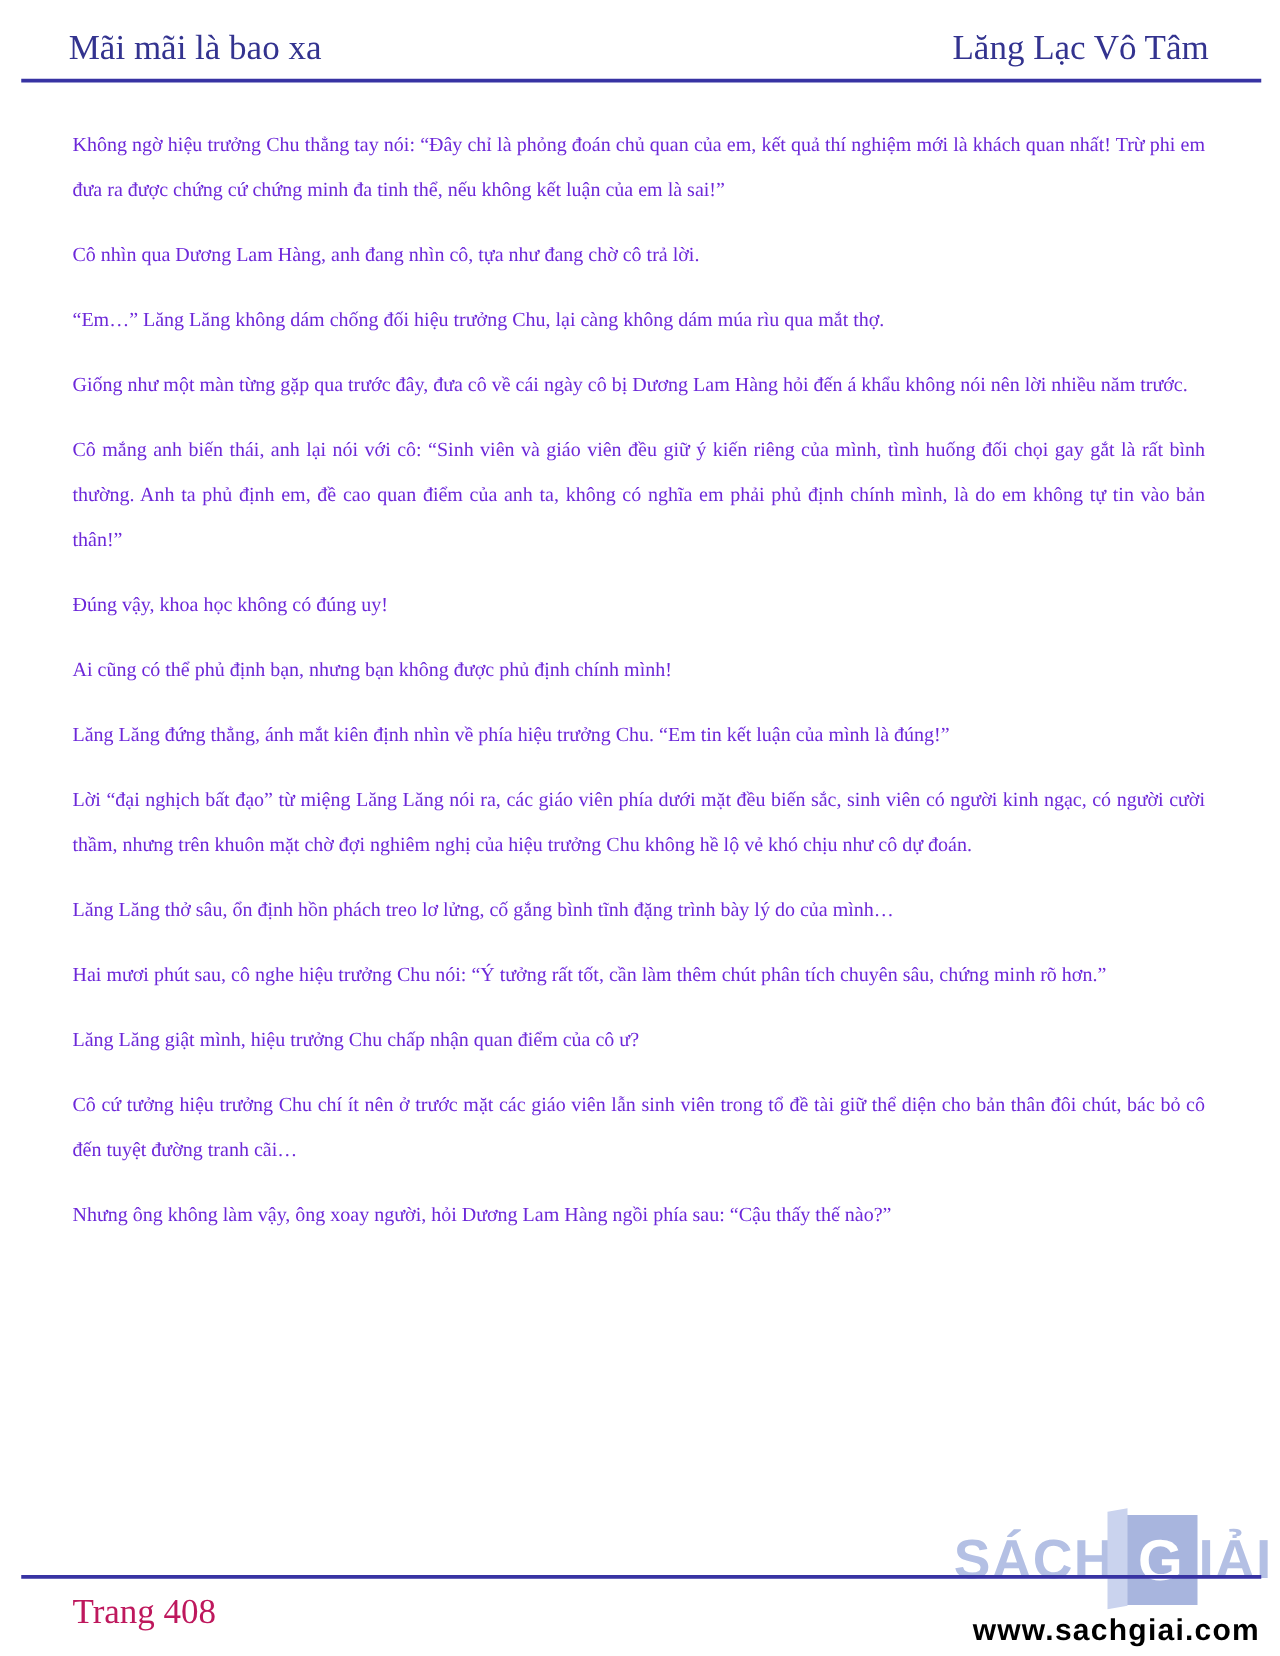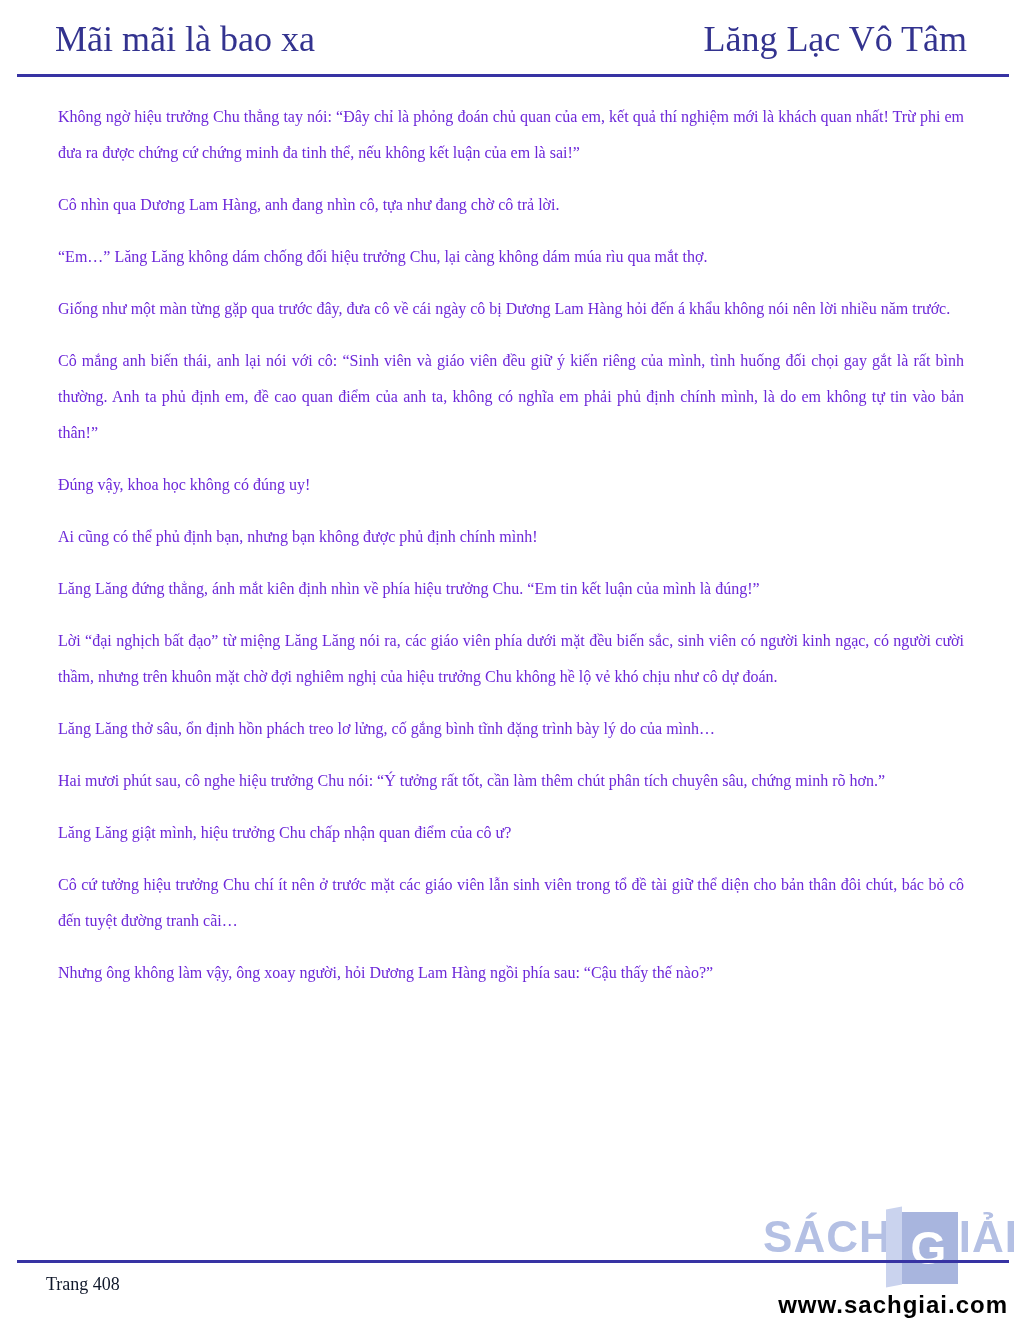--- a/index.html
+++ b/index.html
@@ -15,24 +15,24 @@
 
   
   .page-header {
     position: absolute;
     top: 22px;
     left: 17px;
     width: 992px;
     display: flex;
     justify-content: space-between;
     align-items: flex-end;
-    padding: 0 42px 18px 38px;
+    padding: 0 42px 7px 38px;
     border-bottom: 3px solid #3733a3;
     color: #33338f;
-    font-size: 36px;
+    font-size: 28px;
     line-height: 34px;
   }
 
   
   .page-body {
     position: absolute;
     top: 99px;
     left: 58px;
     width: 906px;
   }
@@ -49,20 +49,21 @@
     position: absolute;
     top: 1212px;
     right: 6px;
     z-index: 1;
     font-family: "Liberation Sans", sans-serif;
     color: #b4c0e4;
     text-align: right;
   }
   .wm-row {
     display: flex;
+    align-items: center;
     justify-content: flex-end;
     font-weight: bold;
     font-size: 44px;
     letter-spacing: 1px;
   }
   .wm-icon {
     position: relative;
     width: 58px;
     height: 72px;
     margin: 0 1px 0 8px;
@@ -102,23 +103,23 @@
     position: absolute;
     top: 1260px;
     left: 17px;
     width: 992px;
     border-top: 3px solid #3733a3;
     z-index: 2;
   }
   .page-number {
     position: absolute;
     top: 1274px;
-    left: 46px;
-    font-size: 18px;
-    color: #0f172a;
+    left: 58px;
+    font-size: 28px;
+    color: #be185d;
     z-index: 2;
   }
 </style>
 </head>
 <body>
 
 <div class="page">
 
   <header class="page-header">
     <span>Mãi mãi là bao xa</span>

